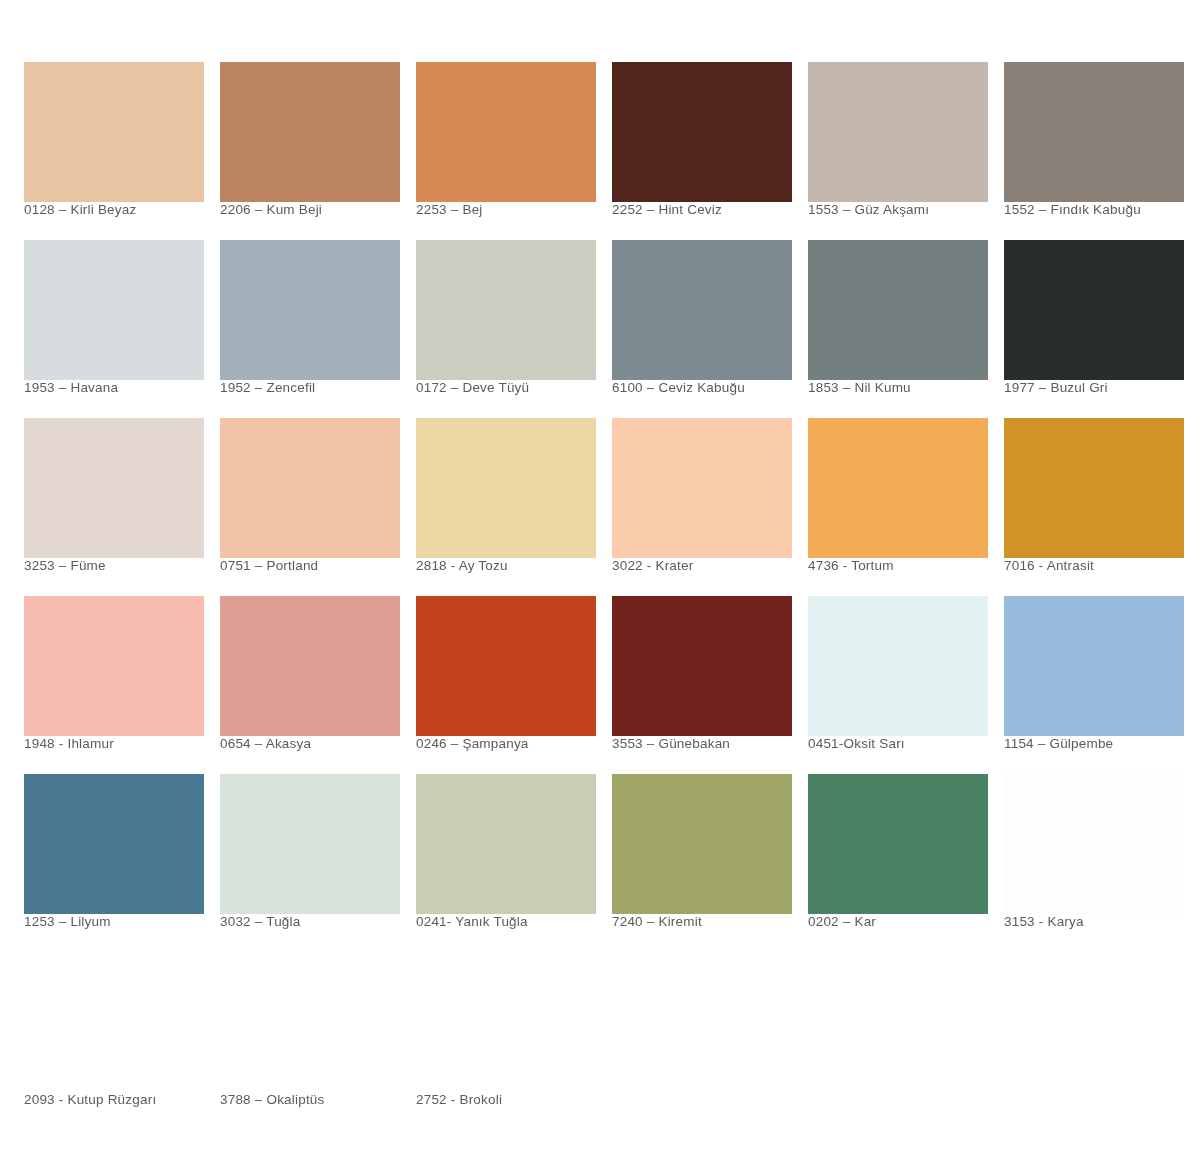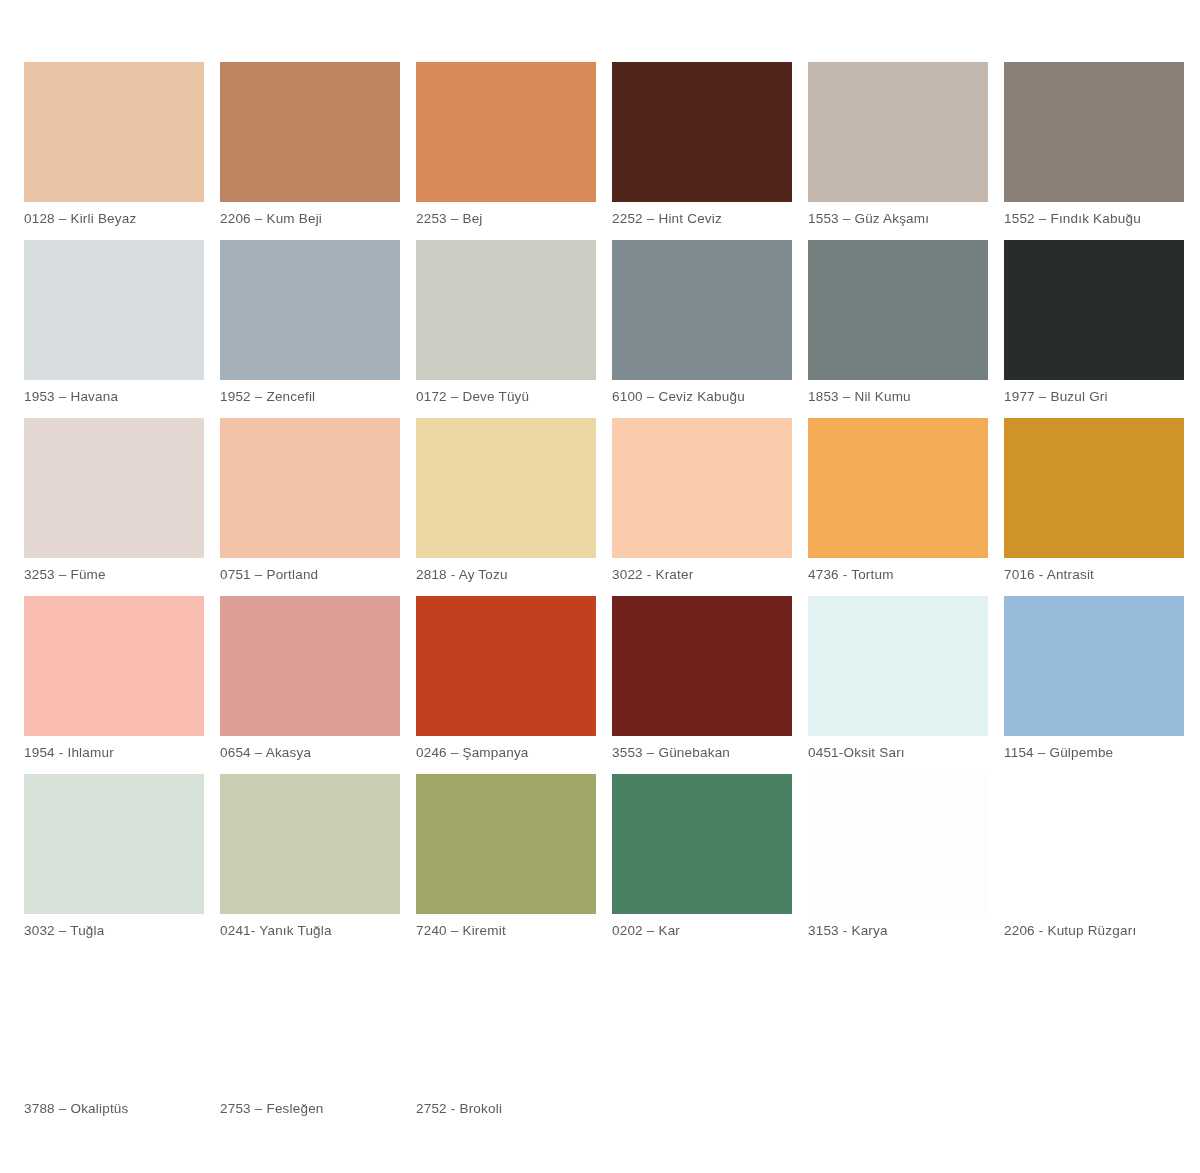--- a/index.html
+++ b/index.html
@@ -40,21 +40,20 @@
     width: 180px;
     height: 140px;
     display: block;
   }
   .swatch-label {
     display: block;
     font-size: 13.5px;
     line-height: 16px;
     letter-spacing: 0.2px;
     color: #5b5b5b;
-    padding-top: 9px;
     white-space: nowrap;
     font-family: "Liberation Sans", sans-serif;
   }
   .swatch-cell.is-empty .swatch-chip {
     background: transparent !important;
   }
 </style>
 </head>
 <body>
 
@@ -127,21 +126,21 @@
       <div class="swatch-cell">
         <span class="swatch-chip" style="background: rgb(244, 171, 85);"></span>
         <span class="swatch-label">4736 - Tortum</span>
       </div>
       <div class="swatch-cell">
         <span class="swatch-chip" style="background: rgb(207, 147, 39);"></span>
         <span class="swatch-label">7016 - Antrasit</span>
       </div>
       <div class="swatch-cell">
         <span class="swatch-chip" style="background: rgb(249, 188, 176);"></span>
-        <span class="swatch-label">1954 - Ihlamur</span>
+        <span class="swatch-label">1948 - Ihlamur</span>
       </div>
       <div class="swatch-cell">
         <span class="swatch-chip" style="background: rgb(220, 157, 148);"></span>
         <span class="swatch-label">0654 – Akasya</span>
       </div>
       <div class="swatch-cell">
         <span class="swatch-chip" style="background: rgb(194, 64, 30);"></span>
         <span class="swatch-label">0246 – Şampanya</span>
       </div>
       <div class="swatch-cell">
@@ -150,20 +149,24 @@
       </div>
       <div class="swatch-cell">
         <span class="swatch-chip" style="background: rgb(226, 241, 241);"></span>
         <span class="swatch-label">0451-Oksit Sarı</span>
       </div>
       <div class="swatch-cell">
         <span class="swatch-chip" style="background: rgb(151, 188, 219);"></span>
         <span class="swatch-label">1154 – Gülpembe</span>
       </div>
       <div class="swatch-cell">
+        <span class="swatch-chip" style="background: rgb(74, 119, 146);"></span>
+        <span class="swatch-label">1253 – Lilyum</span>
+      </div>
+      <div class="swatch-cell">
         <span class="swatch-chip" style="background: rgb(215, 226, 216);"></span>
         <span class="swatch-label">3032 – Tuğla</span>
       </div>
       <div class="swatch-cell">
         <span class="swatch-chip" style="background: rgb(203, 204, 180);"></span>
         <span class="swatch-label">0241- Yanık Tuğla</span>
       </div>
       <div class="swatch-cell">
         <span class="swatch-chip" style="background: rgb(160, 165, 104);"></span>
         <span class="swatch-label">7240 – Kiremit</span>
@@ -171,29 +174,25 @@
       <div class="swatch-cell">
         <span class="swatch-chip" style="background: rgb(75, 129, 99);"></span>
         <span class="swatch-label">0202 – Kar</span>
       </div>
       <div class="swatch-cell">
         <span class="swatch-chip" style="background: rgb(253, 253, 253);"></span>
         <span class="swatch-label">3153 - Karya</span>
       </div>
       <div class="swatch-cell is-empty">
         <span class="swatch-chip"></span>
-        <span class="swatch-label">2206 - Kutup Rüzgarı</span>
+        <span class="swatch-label">2093 - Kutup Rüzgarı</span>
       </div>
       <div class="swatch-cell is-empty">
         <span class="swatch-chip"></span>
         <span class="swatch-label">3788 – Okaliptüs</span>
-      </div>
-      <div class="swatch-cell is-empty">
-        <span class="swatch-chip"></span>
-        <span class="swatch-label">2753 – Fesleğen</span>
       </div>
       <div class="swatch-cell is-empty">
         <span class="swatch-chip"></span>
         <span class="swatch-label">2752 - Brokoli</span>
       </div>
       <div class="swatch-cell is-empty">
         <span class="swatch-chip"></span>
       </div>
       <div class="swatch-cell is-empty">
         <span class="swatch-chip"></span>

